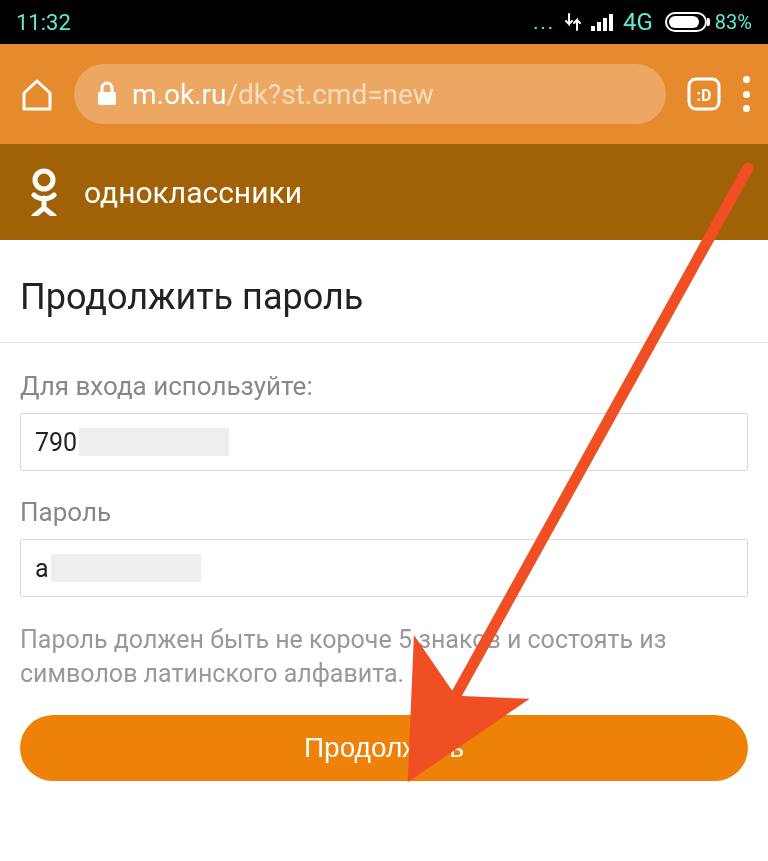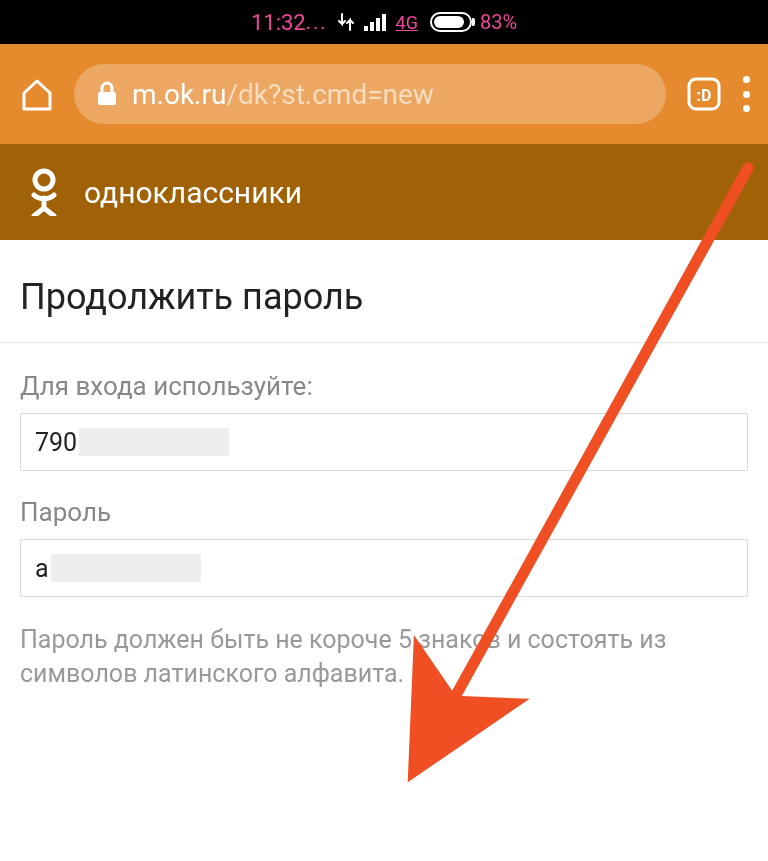--- a/index.html
+++ b/index.html
@@ -9,24 +9,24 @@
       font-family: -apple-system, BlinkMacSystemFont, "Segoe UI", Roboto, sans-serif;
       background: #fff;
       overflow: hidden;
       position: relative;
     }
 
     
     .status-bar {
       height: 44px;
       background: #000;
-      color: #ec4899;
-      display: flex;
-      align-items: center;
-      justify-content: center;
+      color: #5eead4;
+      display: flex;
+      align-items: center;
+      justify-content: space-between;
       padding: 0 16px;
       font-size: 22px;
       font-weight: 400;
     }
     .status-right {
       display: flex;
       align-items: center;
       gap: 8px;
     }
     .status-time { font-size: 22px; }
@@ -53,21 +53,21 @@
     }
     .battery-fill {
       position: absolute;
       left: 2px;
       top: 2px;
       bottom: 2px;
       width: 80%;
       background: #fff;
       border-radius: 6px;
     }
-    .status-4g { font-size: 18px; text-decoration: underline; }
+    .status-4g { font-size: 24px; }
     .status-pct { font-size: 20px; }
 
     
     .browser-bar {
       height: 100px;
       background: #e68a2e;
       display: flex;
       align-items: center;
       padding: 4px 18px;
       gap: 18px;
@@ -284,20 +284,21 @@
 
     <div class="field-label">Пароль</div>
     <div class="field-input">
       <span>a</span>
         <span class="field-redact"></span>
     </div>
 
     <div class="hint">Пароль должен быть не короче 5 знаков и состоять из символов латинского алфавита.</div>
   </div>
 
+  <button class="continue-btn">Продолжить</button>
 </div>
 
 <svg class="arrow-overlay" viewBox="0 0 768 861">
   <defs>
     <marker id="ah" markerWidth="14" markerHeight="14" refX="5" refY="6" orient="auto">
       <path d="M0,0 L12,6 L0,12 L3,6 Z" fill="#f04e23"></path>
     </marker>
   </defs>
   <line x1="748" y1="168" x2="445" y2="715" stroke="#f04e23" stroke-width="11" marker-end="url(#ah)" stroke-linecap="round"></line>
 </svg>

